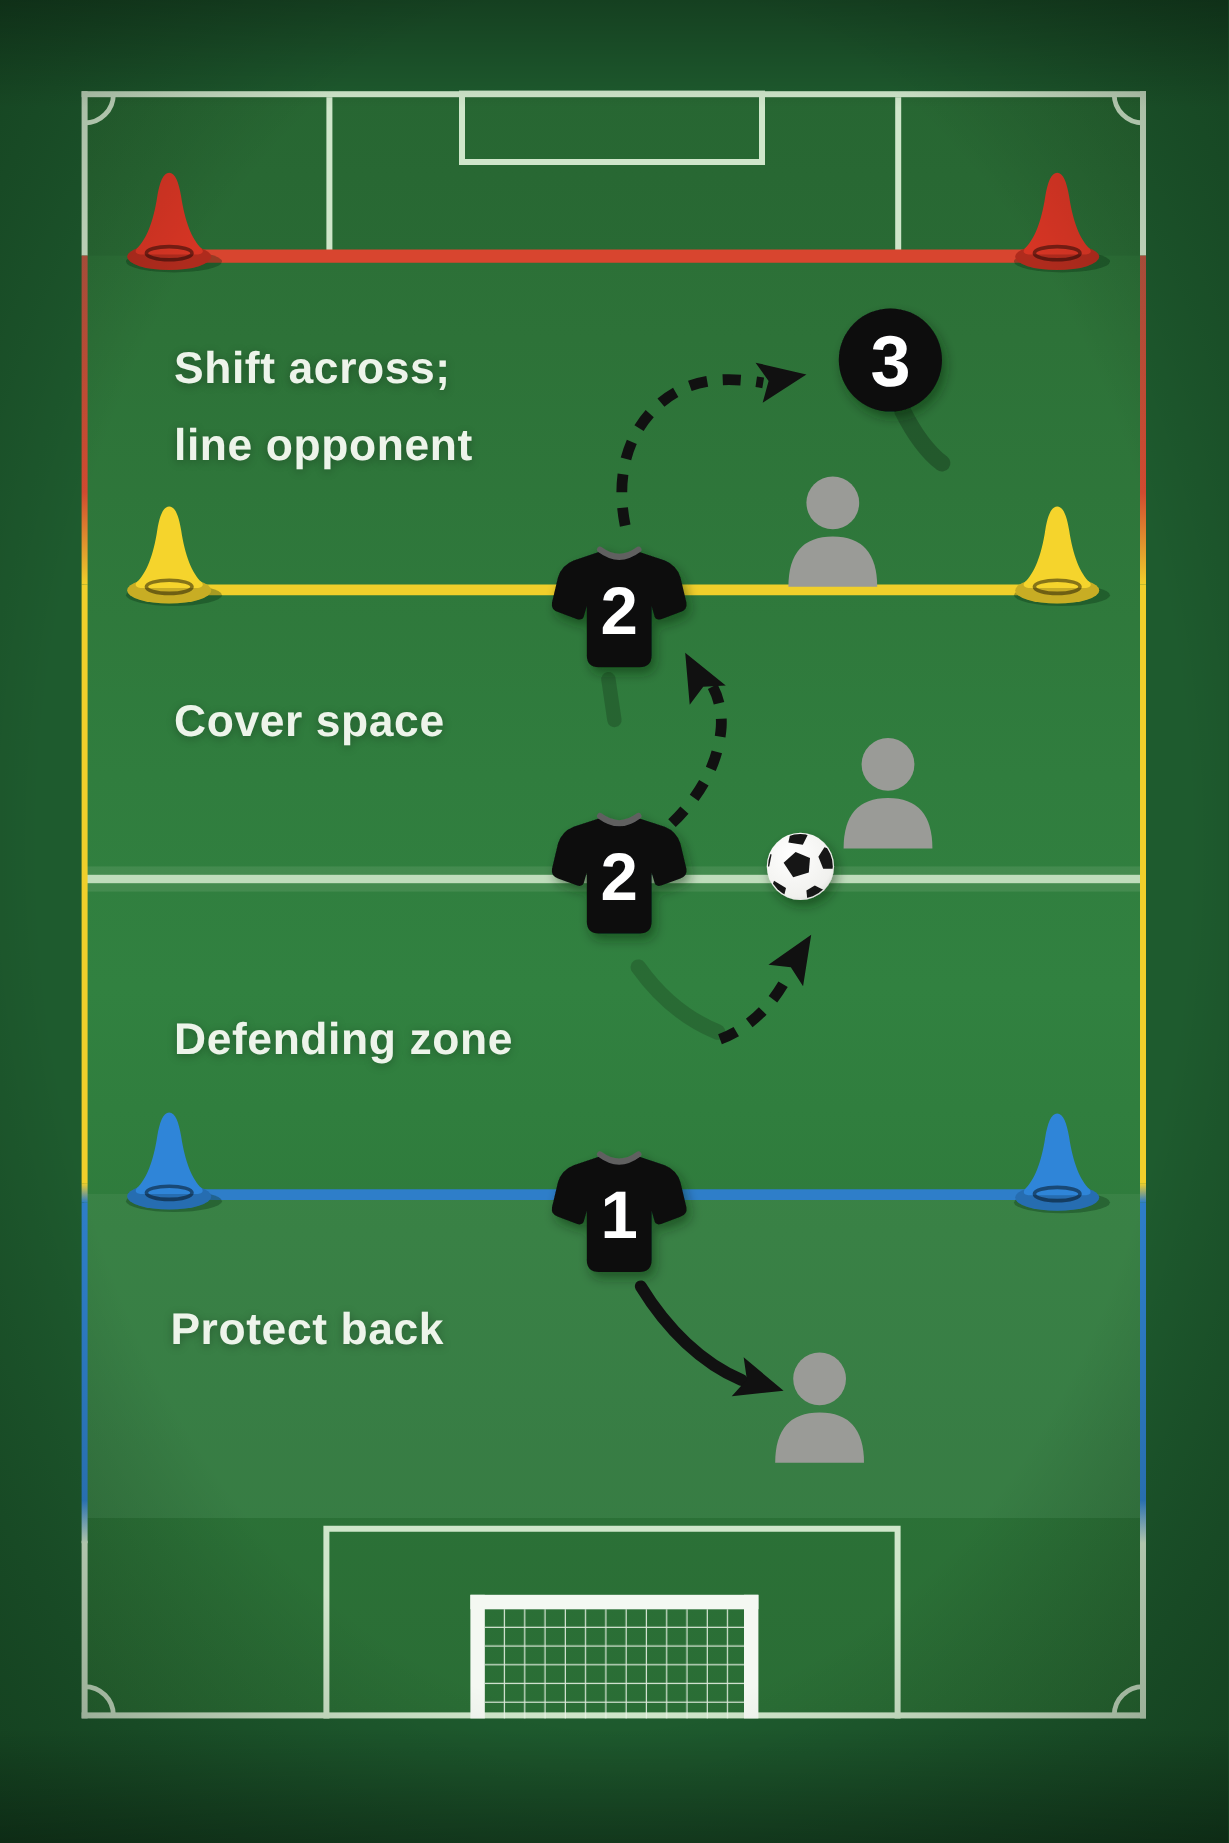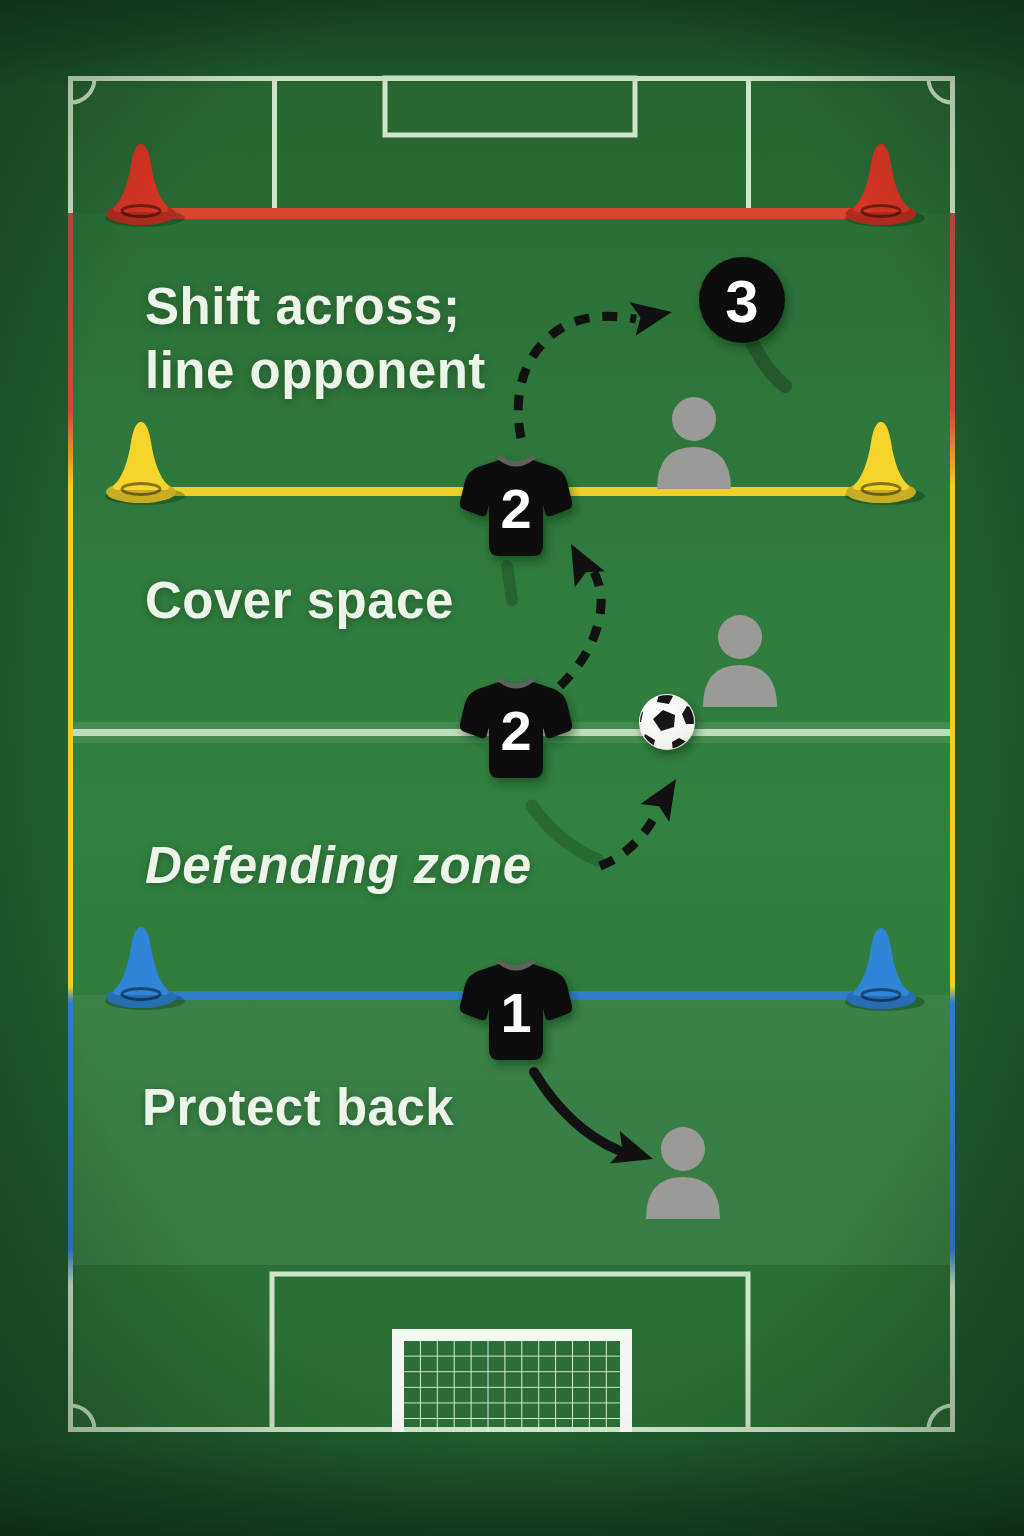--- a/index.html
+++ b/index.html
@@ -8,21 +8,21 @@
     width:1024px;height:1536px;
     overflow:hidden;
     background:#1e5b2e;
     font-family:"Liberation Sans", sans-serif;
   }
   #pitch-svg{position:absolute;inset:0;display:block;}
   .zone-label{
     position:absolute;
     color:#edf4ea;
     font-weight:700;
-    font-size:51px;
+    font-size:37px;
     line-height:64px;
     letter-spacing:0.5px;
     text-shadow:0 2px 8px rgba(0,0,0,0.28);
     white-space:nowrap;
     user-select:none;
   }
   .zone-label span{display:block;}
   .num{
     font-family:"Liberation Sans", sans-serif;
     font-weight:700;
@@ -247,20 +247,20 @@
   <rect x="0" y="1440" width="1024" height="96" fill="url(#botShade)"></rect>
 </svg>
 
 <div class="zone-label" style="left:145px; top:275px;">
   <span>Shift across;</span>
   <span>line opponent</span>
 </div>
 <div class="zone-label" style="left:145px; top:569px;">
   <span>Cover space</span>
 </div>
-<div class="zone-label" style="left:145px; top:834px;font-style:italic;">
+<div class="zone-label" style="left:145px; top:834px;">
   <span>Defending zone</span>
 </div>
 <div class="zone-label" style="left:142px; top:1076px;">
   <span>Protect back</span>
 </div>
 
 </div>
 
 </body></html>

